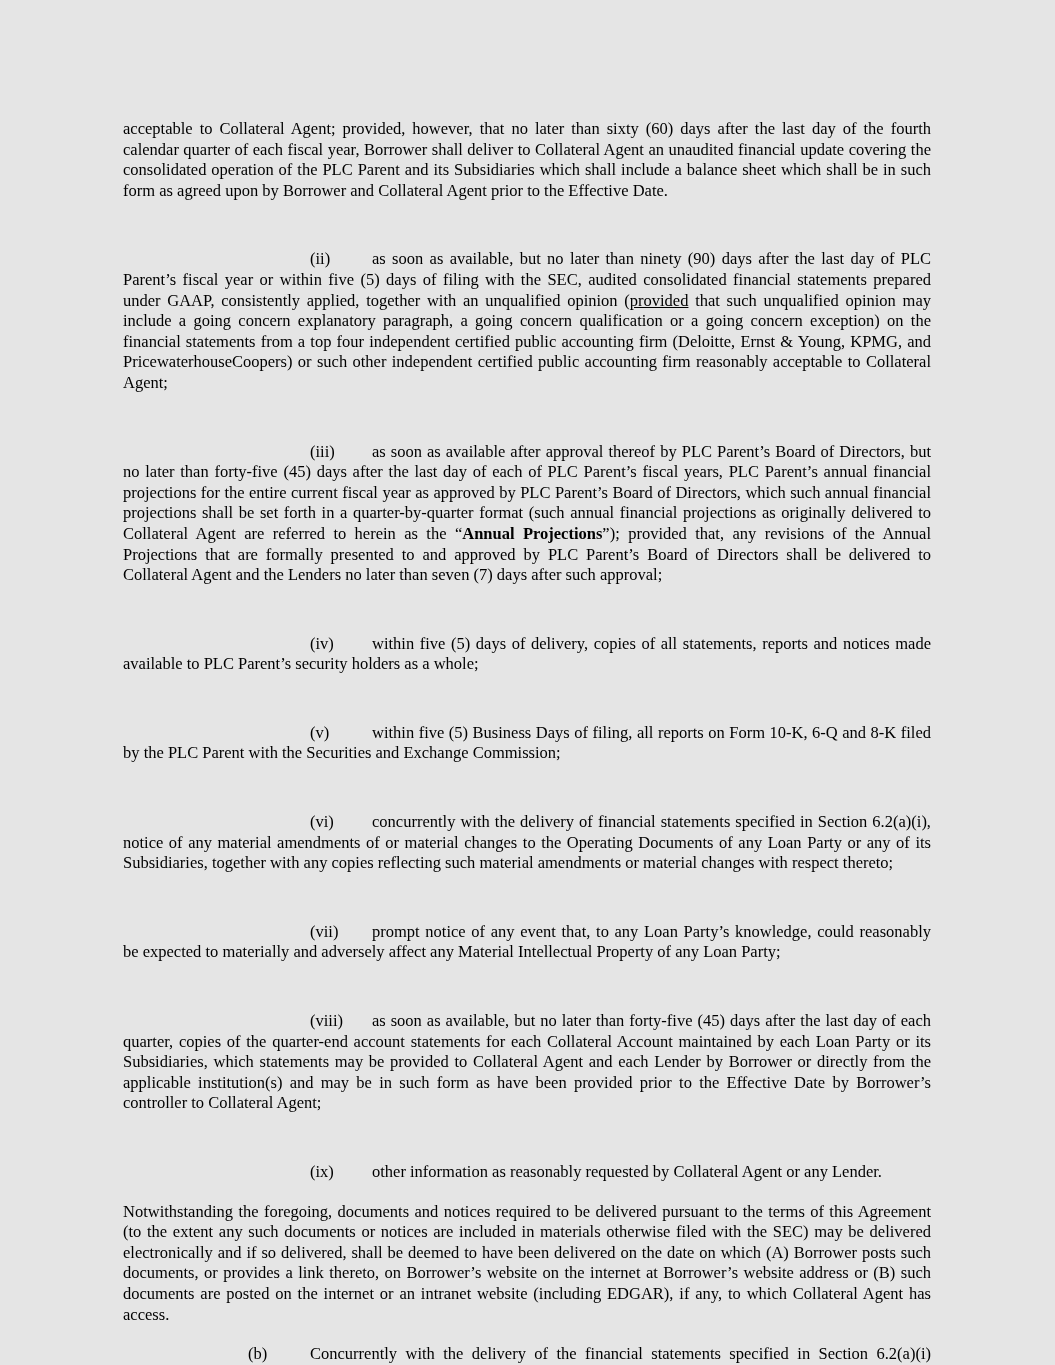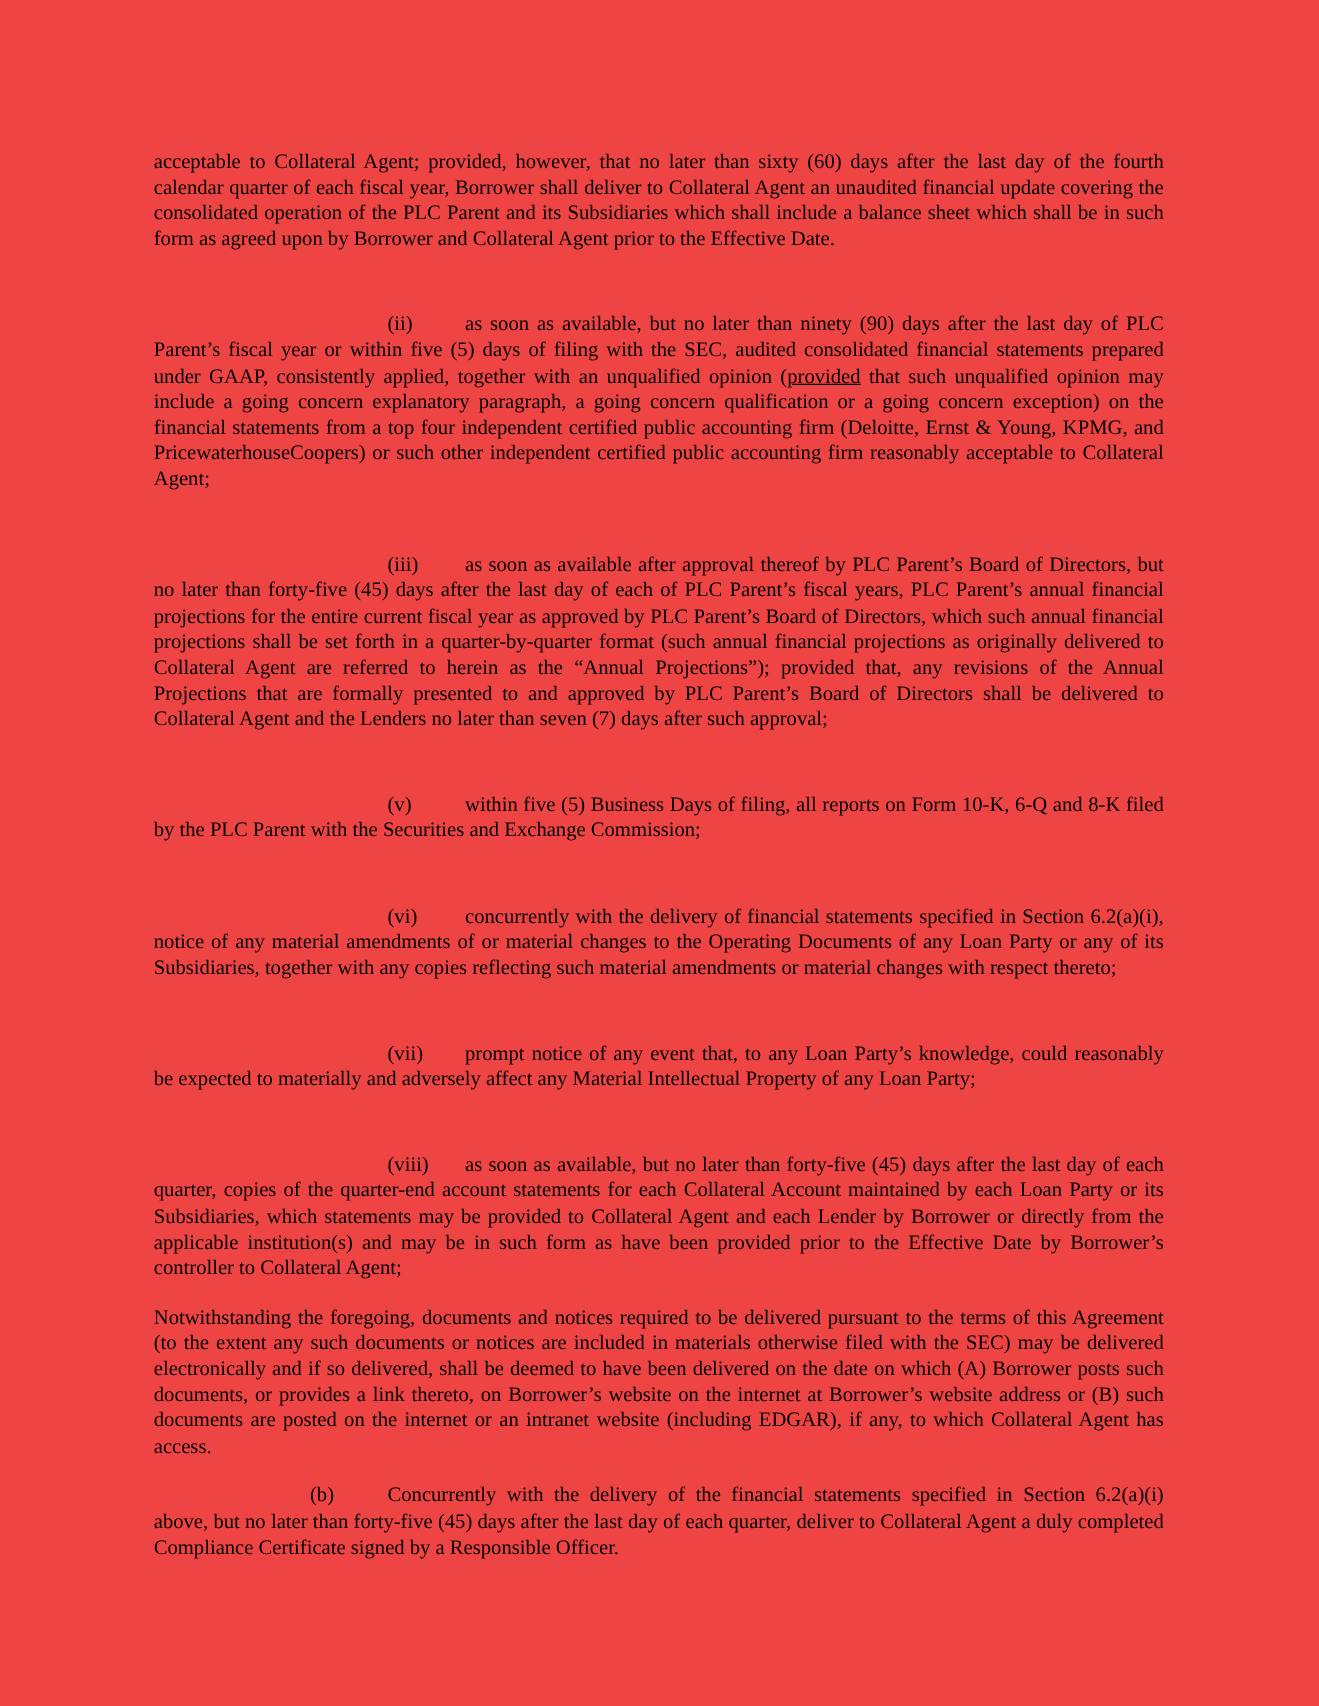--- a/index.html
+++ b/index.html
@@ -10,21 +10,21 @@
   body {
     width: 1055px;
     height: 1365px;
     overflow: hidden;
   }
   .page {
     box-sizing: border-box;
     width: 1055px;
     height: 1365px;
     padding: 119px 124px 0 123px;
-    background: #ef4444;
+    background: #e5e5e5;
     color: #000000;
     font-family: "Liberation Serif", "DejaVu Serif", serif;
     font-size: 16.5px;
     line-height: 20.6px;
   }
   .para {
     margin: 0 0 19px 0;
     text-align: justify;
   }
   .para:last-child {
@@ -41,31 +41,33 @@
   }
   .label {
     display: inline-block;
     width: 62px;
     text-indent: 0;
   }
   .run.underline {
     text-decoration: underline;
   }
   .run.bold {
-    font-weight: normal;
+    font-weight: bold;
   }
 </style>
 </head>
 <body>
 
 <div class="page">
   <div>
       <p class="para plain"><span class="run">acceptable to Collateral Agent; provided, however, that no later than sixty (60) days after the last day of the fourth calendar quarter of each fiscal year, Borrower shall deliver to Collateral Agent an unaudited financial update covering the consolidated operation of the PLC Parent and its Subsidiaries which shall include a balance sheet which shall be in such form as agreed upon by Borrower and Collateral Agent prior to the Effective Date.</span></p>
       <p class="para item"><span class="label">(ii)</span><span class="run">as soon as available, but no later than ninety (90) days after the last day of PLC Parent’s fiscal year or within five (5) days of filing with the SEC, audited consolidated financial statements prepared under GAAP, consistently applied, together with an unqualified opinion (</span><span class="run underline">provided</span><span class="run"> that such unqualified opinion may include a going concern explanatory paragraph, a going concern qualification or a going concern exception) on the financial statements from a top four independent certified public accounting firm (Deloitte, Ernst &amp; Young, KPMG, and PricewaterhouseCoopers) or such other independent certified public accounting firm reasonably acceptable to Collateral Agent;</span></p>
       <p class="para item"><span class="label">(iii)</span><span class="run">as soon as available after approval thereof by PLC Parent’s Board of Directors, but no later than forty-five (45) days after the last day of each of PLC Parent’s fiscal years, PLC Parent’s annual financial projections for the entire current fiscal year as approved by PLC Parent’s Board of Directors, which such annual financial projections shall be set forth in a quarter-by-quarter format (such annual financial projections as originally delivered to Collateral Agent are referred to herein as the “</span><span class="run bold">Annual Projections</span><span class="run">”); provided that, any revisions of the Annual Projections that are formally presented to and approved by PLC Parent’s Board of Directors shall be delivered to Collateral Agent and the Lenders no later than seven (7) days after such approval;</span></p>
+      <p class="para item"><span class="label">(iv)</span><span class="run">within five (5) days of delivery, copies of all statements, reports and notices made available to PLC Parent’s security holders as a whole;</span></p>
       <p class="para item"><span class="label">(v)</span><span class="run">within five (5) Business Days of filing, all reports on Form 10-K, 6-Q and 8-K filed by the PLC Parent with the Securities and Exchange Commission;</span></p>
       <p class="para item"><span class="label">(vi)</span><span class="run">concurrently with the delivery of financial statements specified in Section 6.2(a)(i), notice of any material amendments of or material changes to the Operating Documents of any Loan Party or any of its Subsidiaries, together with any copies reflecting such material amendments or material changes with respect thereto;</span></p>
       <p class="para item"><span class="label">(vii)</span><span class="run">prompt notice of any event that, to any Loan Party’s knowledge, could reasonably be expected to materially and adversely affect any Material Intellectual Property of any Loan Party;</span></p>
       <p class="para item"><span class="label">(viii)</span><span class="run">as soon as available, but no later than forty-five (45) days after the last day of each quarter, copies of the quarter-end account statements for each Collateral Account maintained by each Loan Party or its Subsidiaries, which statements may be provided to Collateral Agent and each Lender by Borrower or directly from the applicable institution(s) and may be in such form as have been provided prior to the Effective Date by Borrower’s controller to Collateral Agent;</span></p>
+      <p class="para item"><span class="label">(ix)</span><span class="run">other information as reasonably requested by Collateral Agent or any Lender.</span></p>
       <p class="para plain"><span class="run">Notwithstanding the foregoing, documents and notices required to be delivered pursuant to the terms of this Agreement (to the extent any such documents or notices are included in materials otherwise filed with the SEC) may be delivered electronically and if so delivered, shall be deemed to have been delivered on the date on which (A) Borrower posts such documents, or provides a link thereto, on Borrower’s website on the internet at Borrower’s website address or (B) such documents are posted on the internet or an intranet website (including EDGAR), if any, to which Collateral Agent has access.</span></p>
       <p class="para sub"><span class="label">(b)</span><span class="run">Concurrently with the delivery of the financial statements specified in Section 6.2(a)(i) above, but no later than forty-five (45) days after the last day of each quarter, deliver to Collateral Agent a duly completed Compliance Certificate signed by a Responsible Officer.</span></p>
     </div>
 </div>
 
 </body></html>

